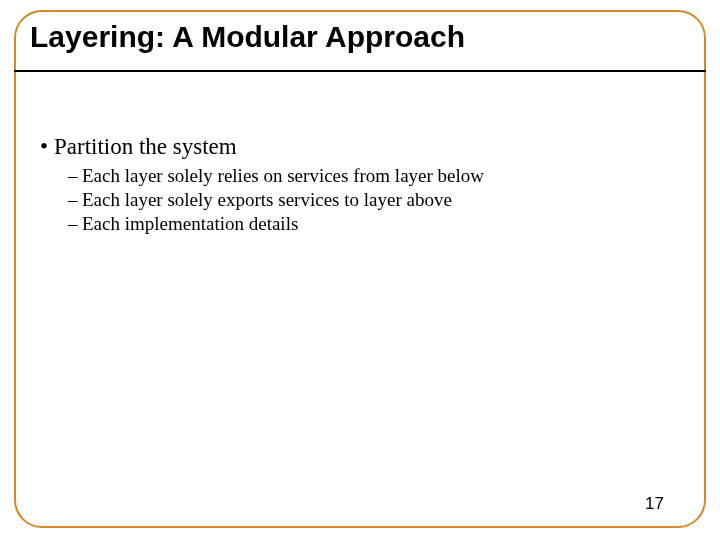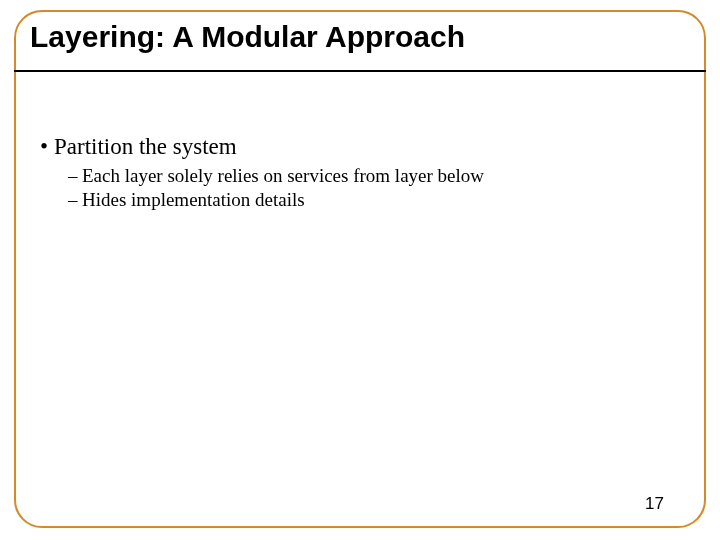--- a/index.html
+++ b/index.html
@@ -70,20 +70,23 @@
 <div class="title">Layering: A Modular Approach</div>
 
 <div class="content">
 
   <div class="bullet">
     <span class="marker">•</span><span>Partition the system</span>
   </div>
   <div class="sub">
     <span class="dash">–</span><span>Each layer solely relies on services from layer below</span>
   </div>
+  <div class="sub">
+    <span class="dash">–</span><span>Each layer solely exports services to layer above</span>
+  </div>
 
   <div class="sub">
-    <span class="dash">–</span><span>Hides implementation details</span>
+    <span class="dash">–</span><span>Each implementation details</span>
   </div>
 
 </div>
 
 <div class="page-number">17</div>
 
 </body></html>

